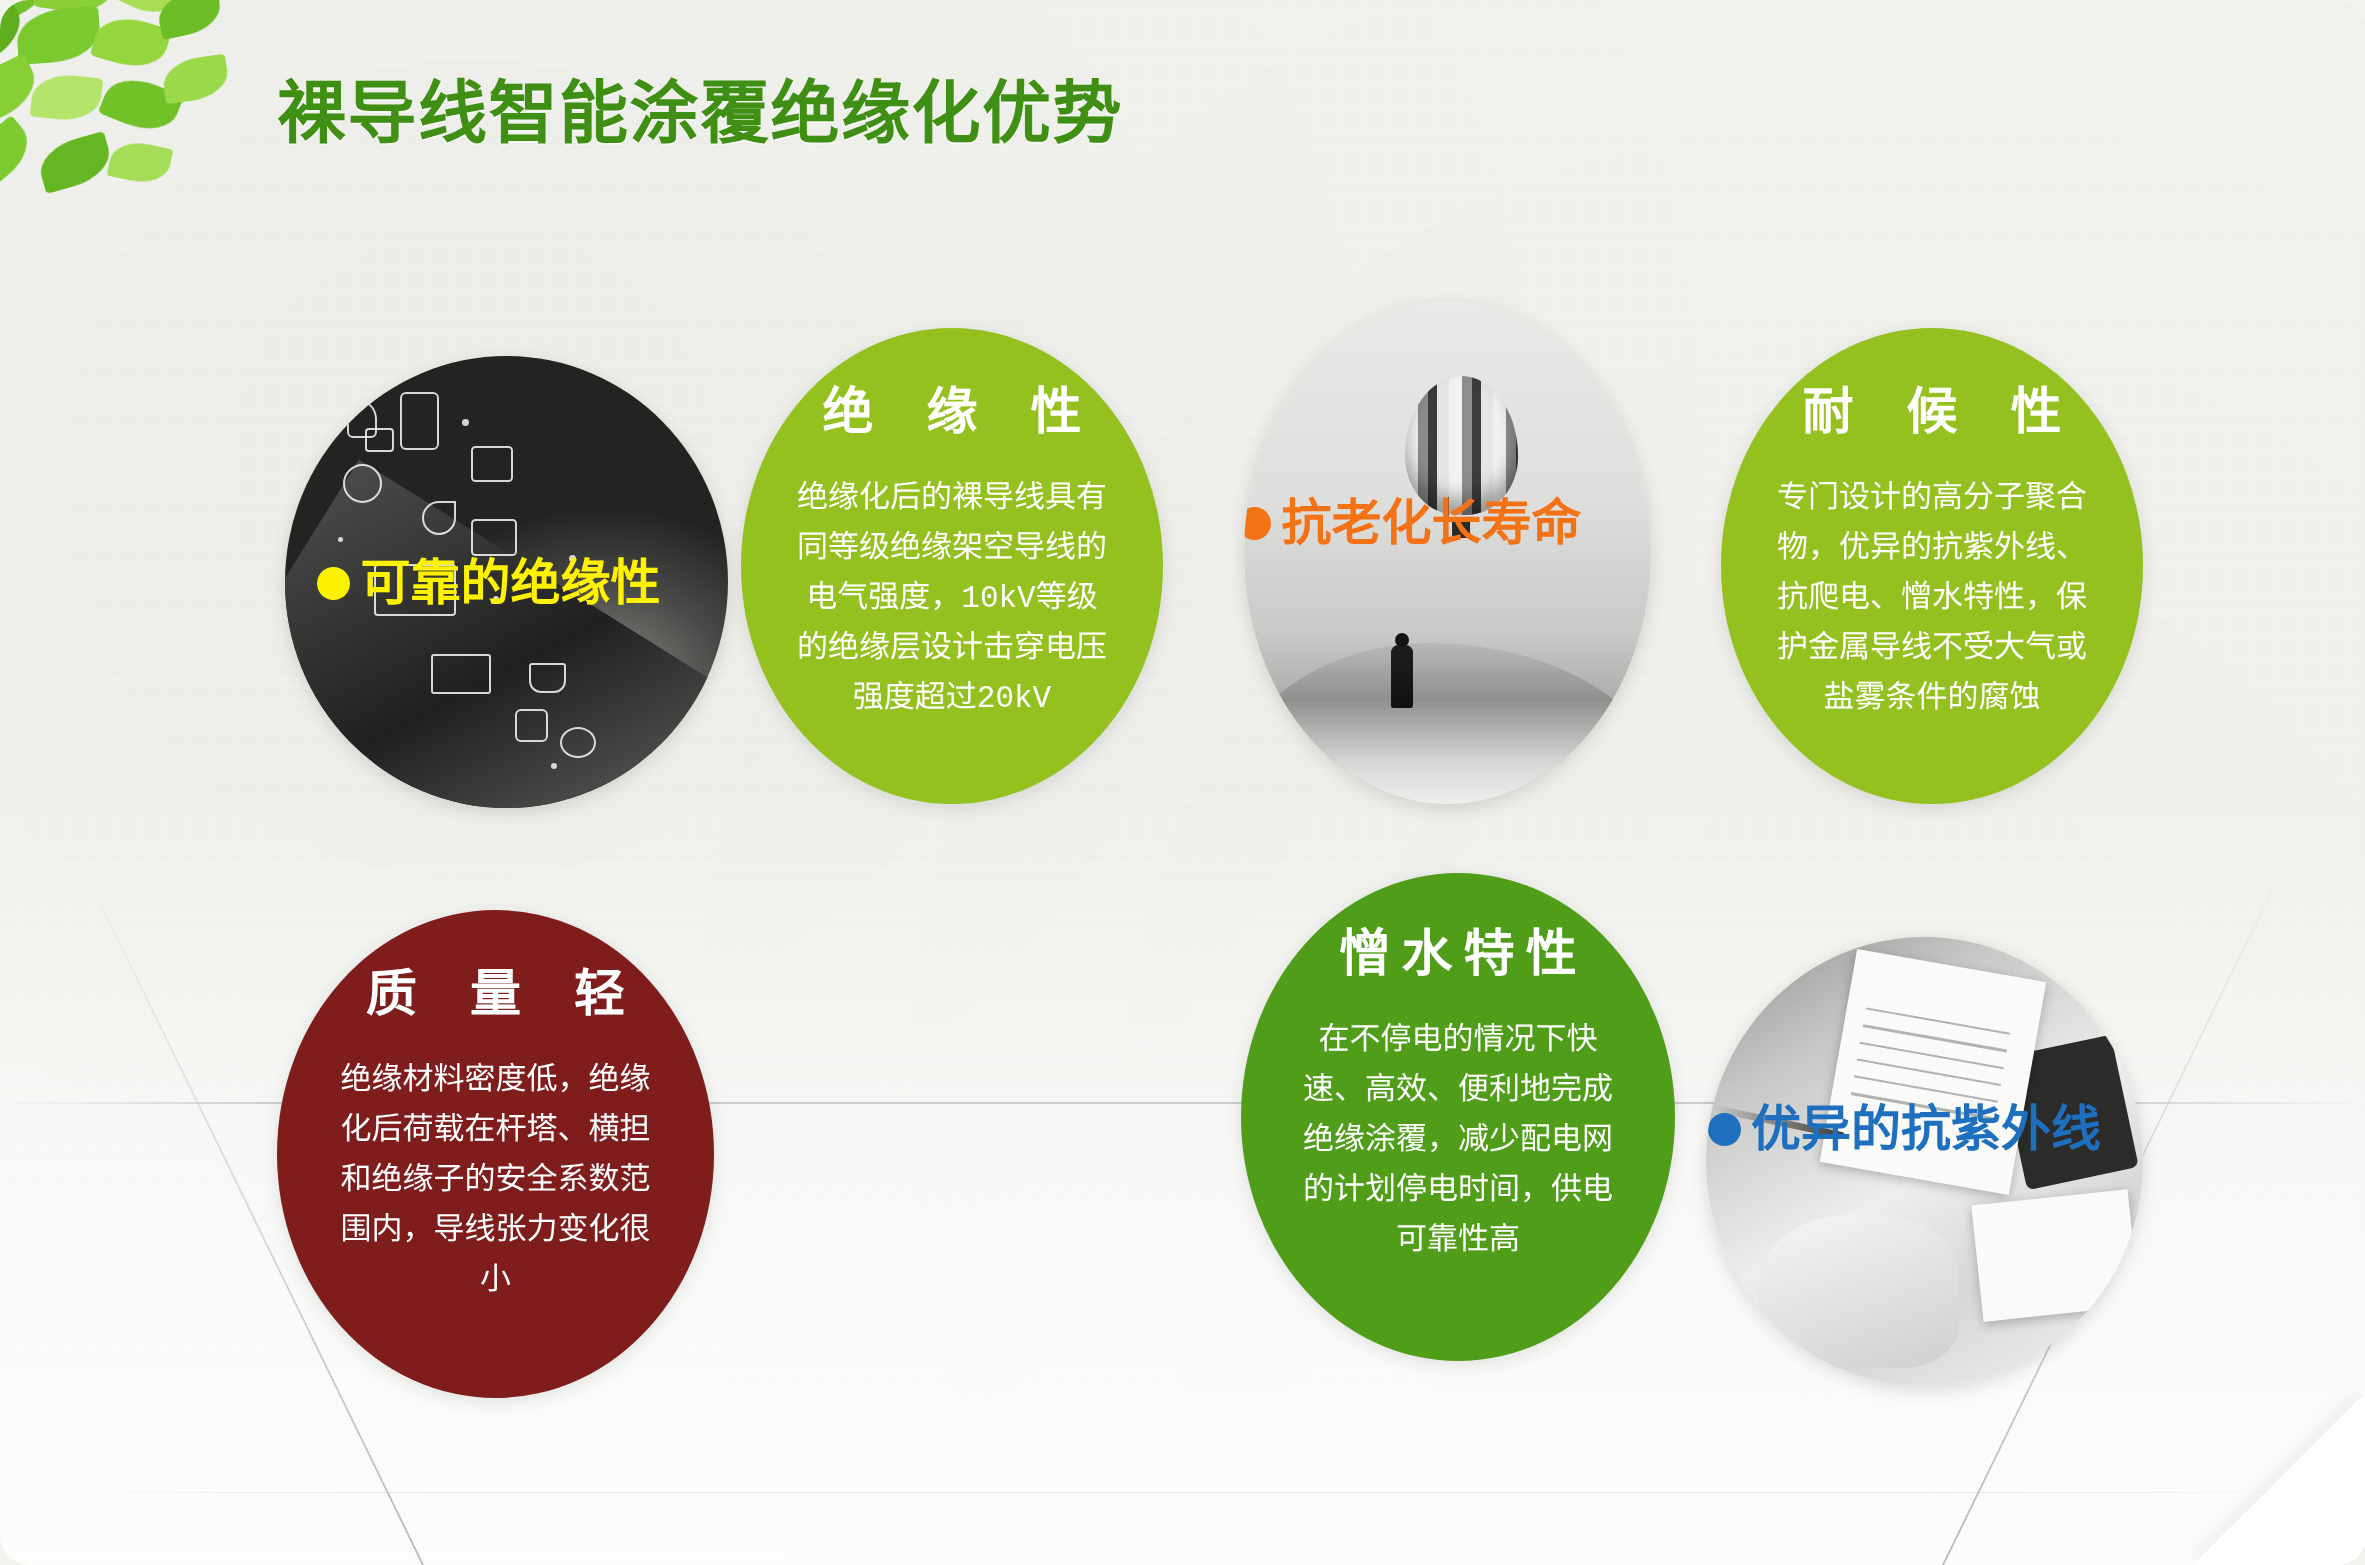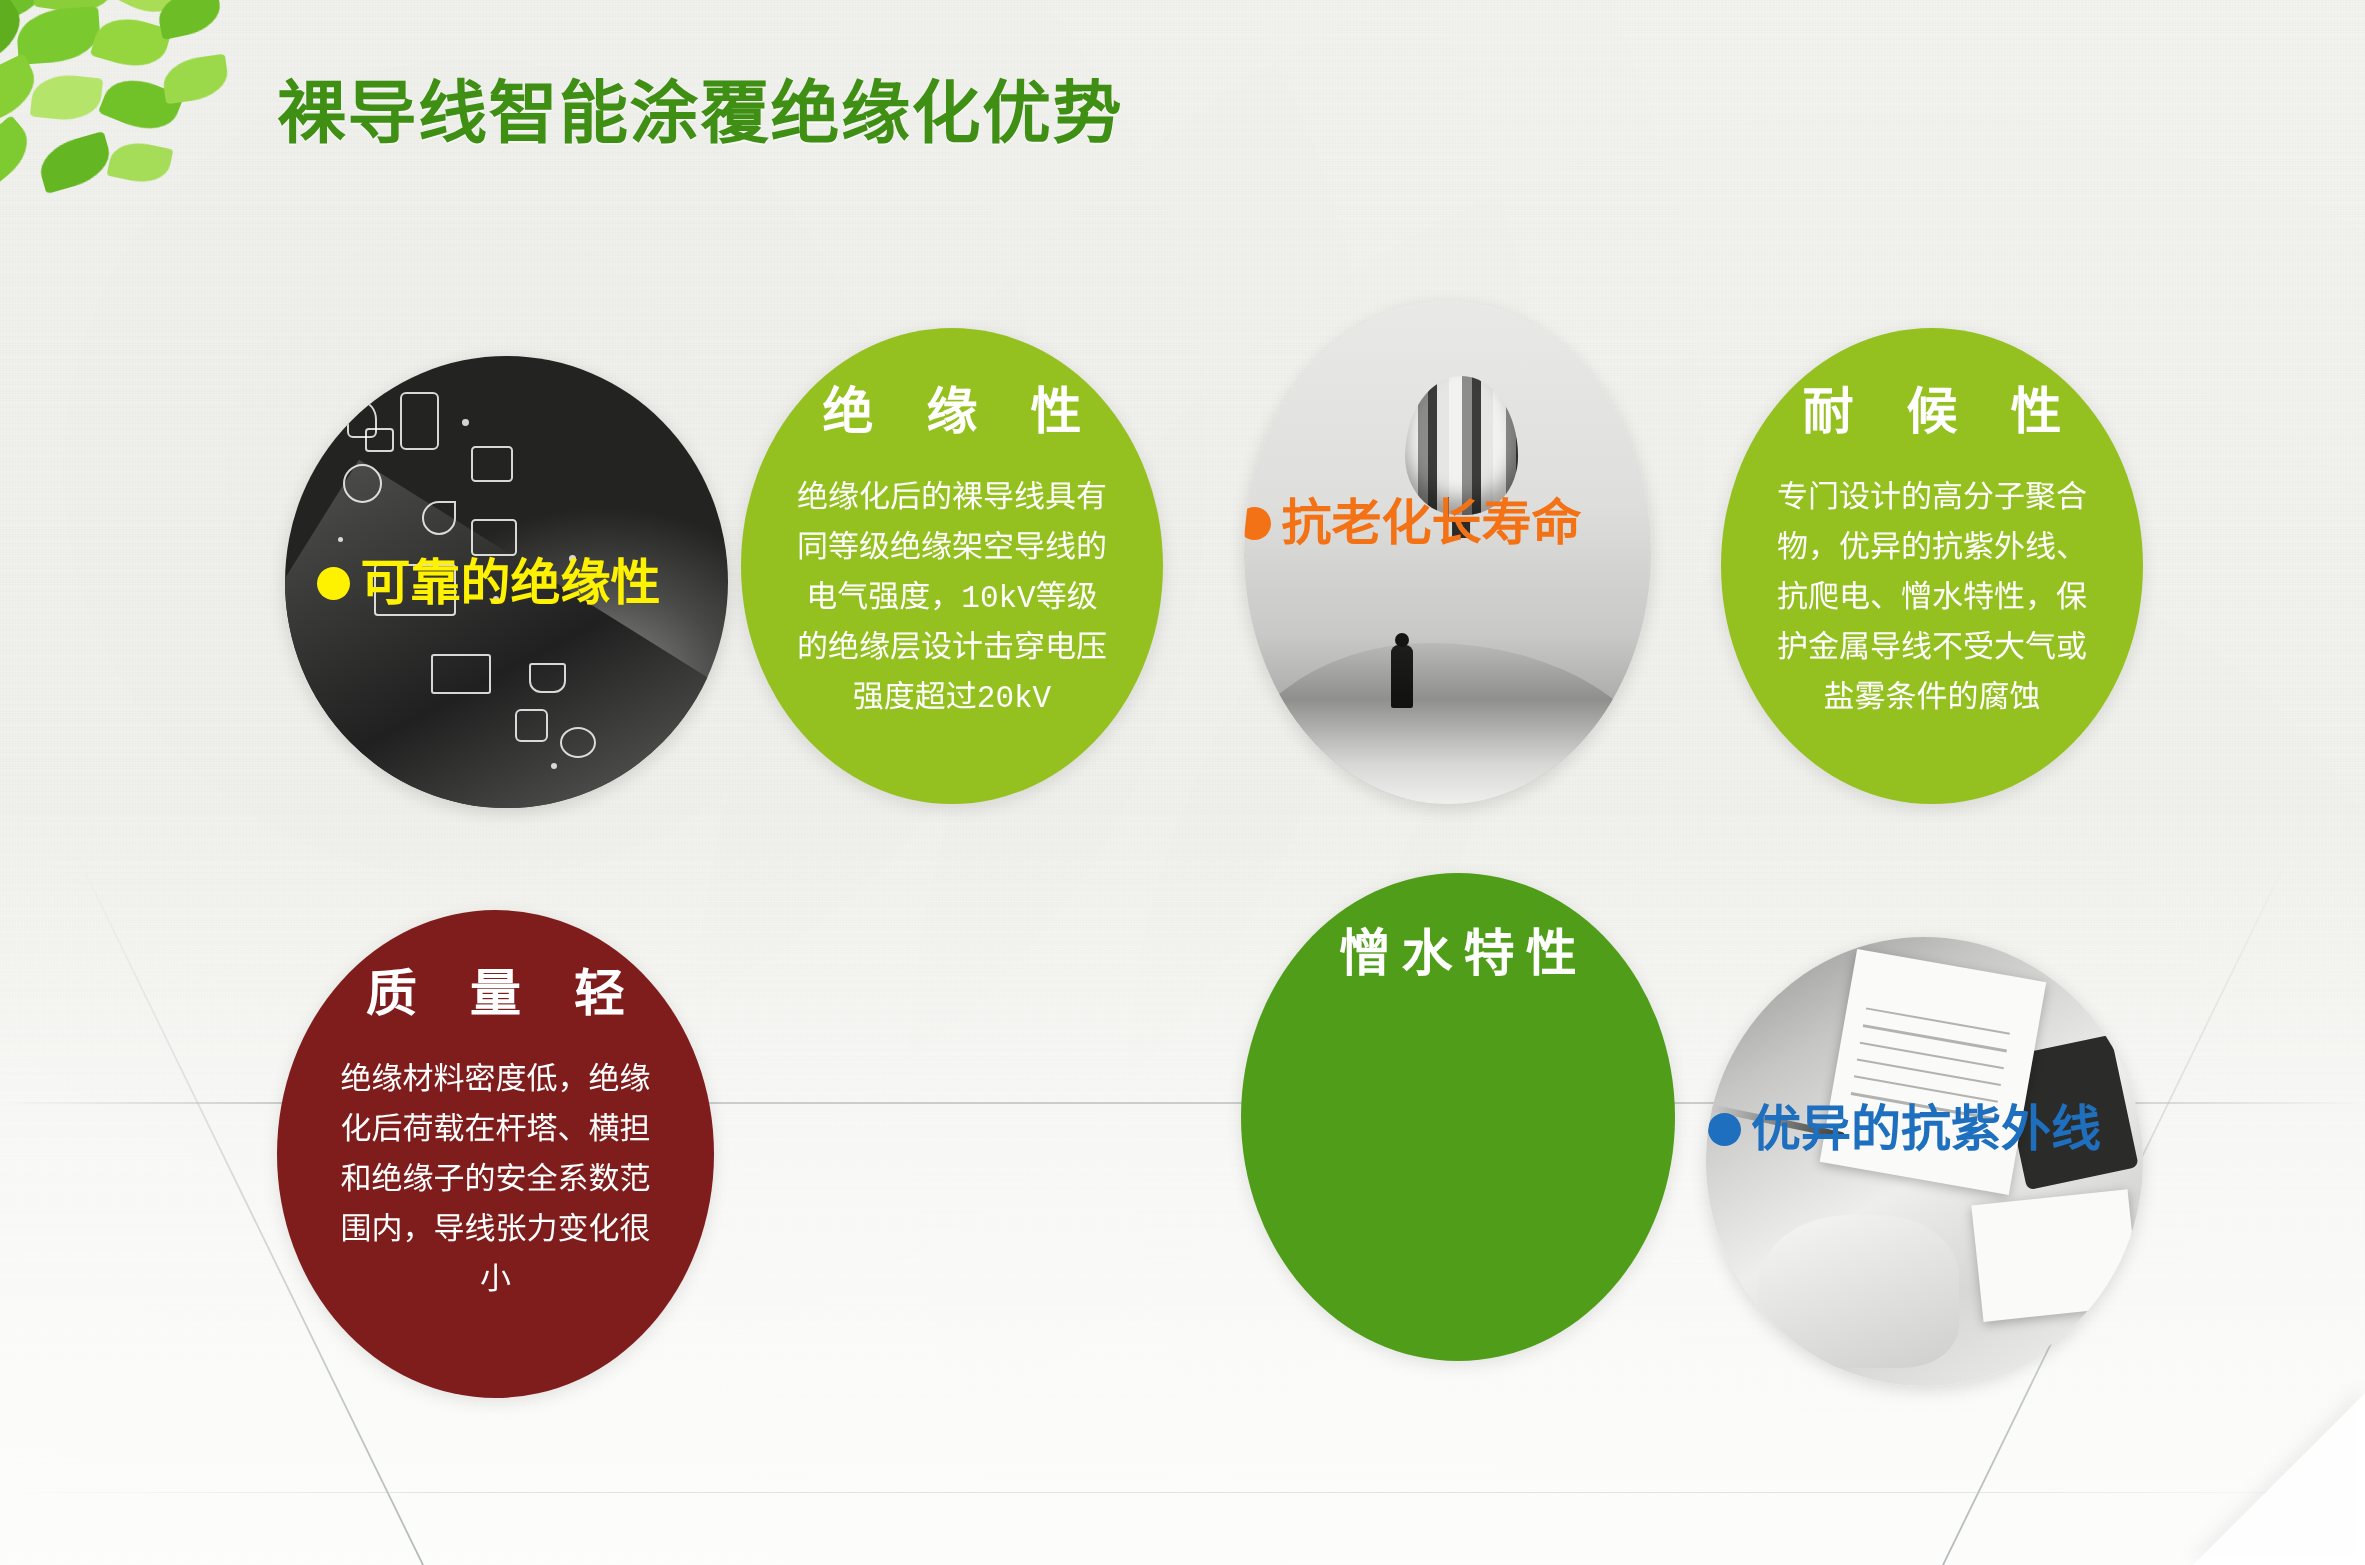--- a/index.html
+++ b/index.html
@@ -8,20 +8,21 @@
     width:2366px;height:1565px;
     font-family:"Liberation Sans","DejaVu Sans",sans-serif;
     background:#f2f2ee;
     overflow:hidden;
   }
   .slide{
     position:relative;width:2366px;height:1565px;overflow:hidden;
     background:
       radial-gradient(ellipse 1054px 678px at 52% 118%, rgba(255,255,255,.95) 0%, rgba(246,246,243,0) 62%),
       linear-gradient(180deg,#f6f6f3 0%,#f1f1ed 46%,#ececes 100%);
+    border-radius: 29px;
   }
   
   .grain{
     position:absolute;inset:0;pointer-events:none;opacity:.55;
     background-image:
       repeating-linear-gradient(0deg, rgba(0,0,0,.018) 0 0.8px, rgba(255,255,255,0) 0.8px 2.3px),
       repeating-linear-gradient(90deg, rgba(0,0,0,.014) 0 0.8px, rgba(255,255,255,0) 0.8px 3px),
       radial-gradient(circle at 20% 30%, rgba(0,0,0,.03), rgba(0,0,0,0) 60%),
       radial-gradient(circle at 80% 70%, rgba(0,0,0,.025), rgba(0,0,0,0) 60%);
   }
@@ -242,20 +243,21 @@
   </div>
 
   <div class="circle gcircle" style="left:277px;top:910px;width:437px;height:488px;background:#7f1d1d;padding-top:36px;box-sizing:border-box;">
     <div class="c-title" style="font-size:51px;margin-top:25.6px;">质 量 轻</div>
     <div class="c-body" style="font-size:31px;line-height:1.62;width:324px;margin-top:33px;">绝缘材料密度低，绝缘化后荷载在杆塔、横担和绝缘子的安全系数范围内，导线张力变化很小</div>
   </div>
 
 
   <div class="circle gcircle" style="left:1241px;top:873px;width:434px;height:488px;background:#4f9d18;padding-top:36px;box-sizing:border-box;">
     <div class="c-title" style="font-size:51px;margin-top:22.6px;">憎水特性</div>
+    <div class="c-body" style="font-size:31px;line-height:1.62;width:324px;margin-top:33px;">在不停电的情况下快速、高效、便利地完成绝缘涂覆，减少配电网的计划停电时间，供电可靠性高</div>
   </div>
 
   <div class="circle pcircle ph4" style="left:1706px;top:937px;width:437px;height:449px;">
     <div class="tablet"></div>
     <div class="paper" style="left:30%;top:6%;width:44%;height:48%;transform:rotate(10deg);">
       <div class="ln" style="top:26%;"></div>
         <div class="ln" style="top:34%;"></div>
       <div class="ln" style="top:42%;"></div>
         <div class="ln" style="top:50%;"></div>
       <div class="ln" style="top:58%;"></div>

